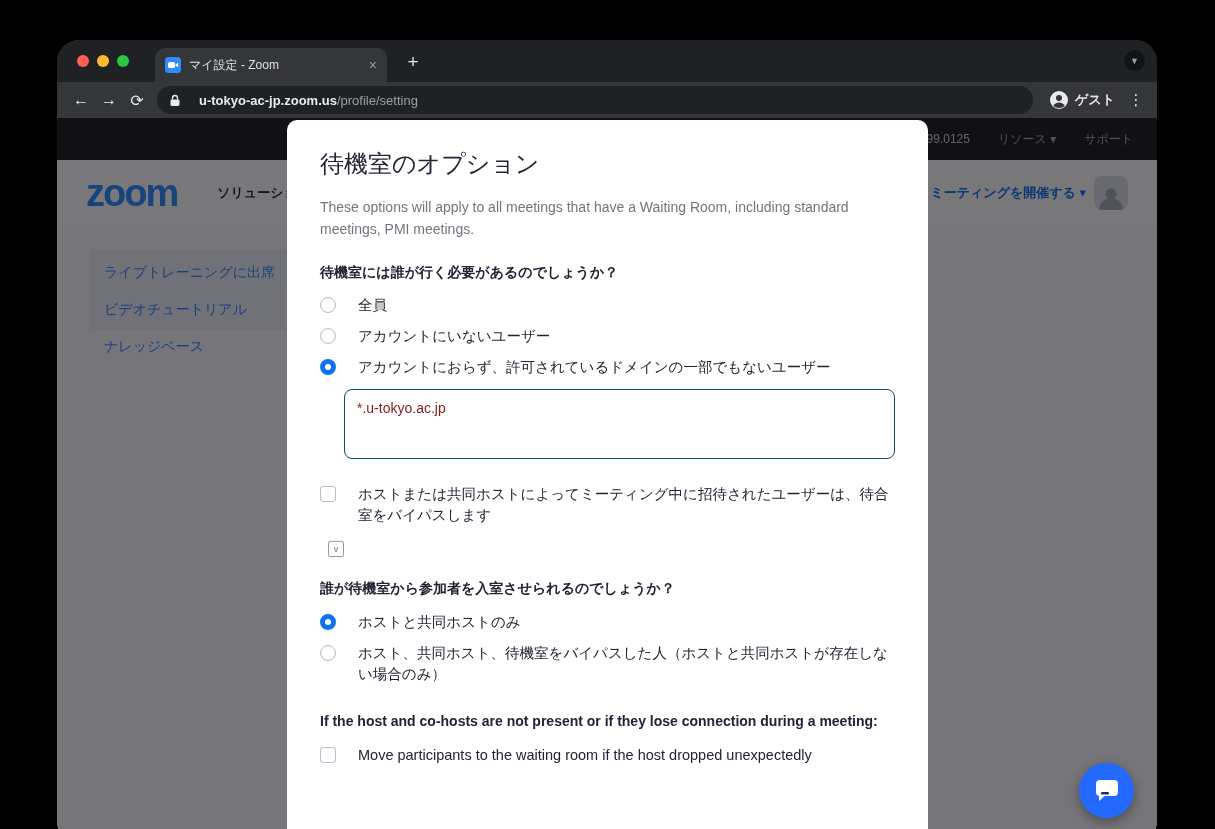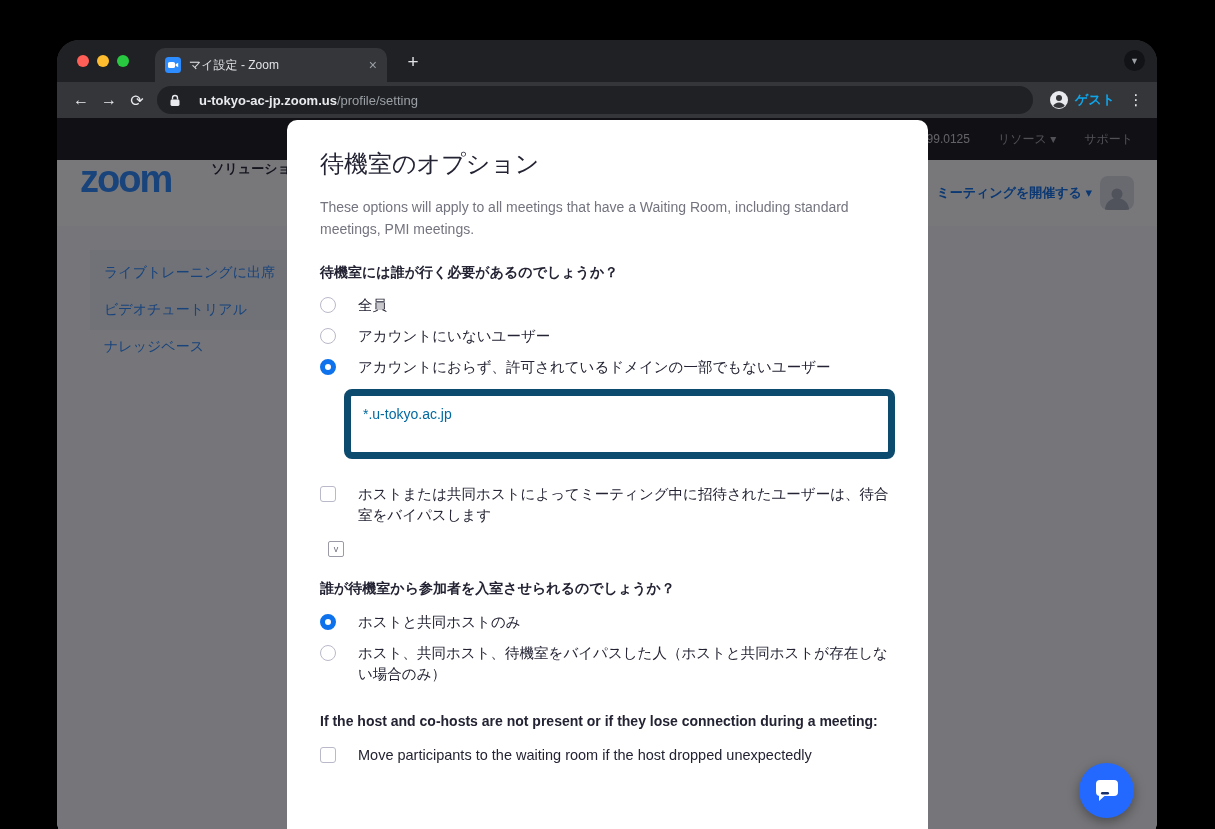--- a/index.html
+++ b/index.html
@@ -27,29 +27,29 @@
   .strip-chevron{position:absolute;right:12px;top:10px;width:21px;height:21px;border-radius:50%;
     background:#121316;color:#9aa0a6;font-size:9px;display:flex;align-items:center;justify-content:center}
   
   .toolbar{height:36px;background:#35363a;display:flex;align-items:center;padding:0 10px}
   .nav-ic{color:#e8eaed;font-size:16px;width:28px;height:28px;display:flex;align-items:center;justify-content:center}
   .omnibox{flex:1;height:28px;background:#202124;border-radius:14px;display:flex;align-items:center;
     padding:0 12px;margin:0 6px;min-width:0}
   .url{font-size:13px;margin-left:18px;white-space:nowrap}
   .url .host{color:#e8eaed;font-weight:bold}
   .url .path{color:#9aa0a6}
-  .guest{display:flex;align-items:center;gap:6px;color:#0ea5e9;font-size:13px;margin:0 10px;font-weight:bold}
+  .guest{display:flex;align-items:center;gap:6px;color:#e5e5e5;font-size:13px;margin:0 10px;font-weight:bold}
   .kebab{color:#e8eaed;font-size:15px;width:22px;text-align:center;letter-spacing:0}
   
   .page{position:absolute;top:78px;left:0;right:0;bottom:0;background:#fbfbfc;overflow:hidden}
   .site-topbar{height:42px;background:#1b1b1e;display:flex;align-items:center;justify-content:flex-end;
     gap:28px;padding-right:24px;font-size:12px}
   .topbar-phone{color:#cfcfd4}
   .topbar-link{color:#a8a8b0}
-  .site-header{height:66px;background:#fff;display:flex;padding:0 23px}
+  .site-header{height:66px;background:#fff;display:flex;align-items:center;padding:0 29px}
   .logo{color:#2d8cff;font-size:38px;font-weight:bold;letter-spacing:-2px;line-height:1}
   .nav-item{margin-left:40px;color:#232333;font-size:13px;font-weight:bold}
   .header-right{margin-left:auto;display:flex;align-items:center;gap:8px}
   .host-link{color:#0e72ed;font-size:13px;font-weight:bold}
   .avatar{width:34px;height:34px;border-radius:8px;background:#dcdfe6;display:flex;align-items:flex-end;justify-content:center;overflow:hidden}
   .content{position:relative;height:529px;background:#fbfbfc}
   .side-panel{position:absolute;left:33px;top:24px;width:330px;height:80px;background:#edf1f9}
   .side-links{position:absolute;left:47px;top:28px}
   .side-link{color:#2d8cff;font-size:14px;height:37px;display:flex;align-items:center}
   .dim-overlay{position:absolute;inset:0;background:rgba(10,10,14,.55);z-index:2}
@@ -60,22 +60,22 @@
   .modal-desc{margin-top:16px;font-size:14px;color:#74747f;line-height:1.6;max-width:545px}
   .q{margin-top:22px;font-size:14px;font-weight:bold;color:#232333;margin-bottom:8px;line-height:1.4}
   .q.en{font-size:14px}
   .opt-row{display:flex;align-items:flex-start;padding:5px 0;gap:22px;font-size:14.5px;color:#232333}
   .opt-label{line-height:21px;max-width:548px}
   .radio{width:16px;height:16px;border:1.5px solid #b9b9c9;border-radius:50%;box-sizing:border-box;
     flex:none;margin-top:2px;background:#fff}
   .radio.selected{border:5px solid #0e72ed}
   .checkbox{width:16px;height:16px;border:1.5px solid #b9b9c9;border-radius:3px;box-sizing:border-box;
     flex:none;margin-top:2px;background:#fff}
-  .domain-box{display:block;margin:6px 0 0 24px;width:551px;height:70px;border:7px solid #0c4a6e;
-    border-radius:8px;padding:10px 12px;font-size:14px;color:#0369a1;resize:none;
+  .domain-box{display:block;margin:6px 0 0 24px;width:551px;height:70px;border:1px solid #0c4a6e;
+    border-radius:8px;padding:10px 12px;font-size:14px;color:#7f1d1d;resize:none;
     font-family:"Liberation Sans","DejaVu Sans",sans-serif;box-sizing:border-box;background:#fff;outline:none}
   .group-gap{margin-top:20px}
   .mini-icon{margin:10px 0 2px 8px;width:14px;height:14px;border:1px solid #9b9ba6;border-radius:2px;
     color:#6b6b76;font-size:9px;display:flex;align-items:center;justify-content:center;line-height:1}
   
   .chat-btn{position:absolute;right:23px;bottom:25px;width:55px;height:55px;border-radius:50%;
     background:#2469ff;z-index:6;display:flex;align-items:center;justify-content:center;
     box-shadow:0 4px 12px rgba(0,0,0,.35)}
 </style>
 </head>

